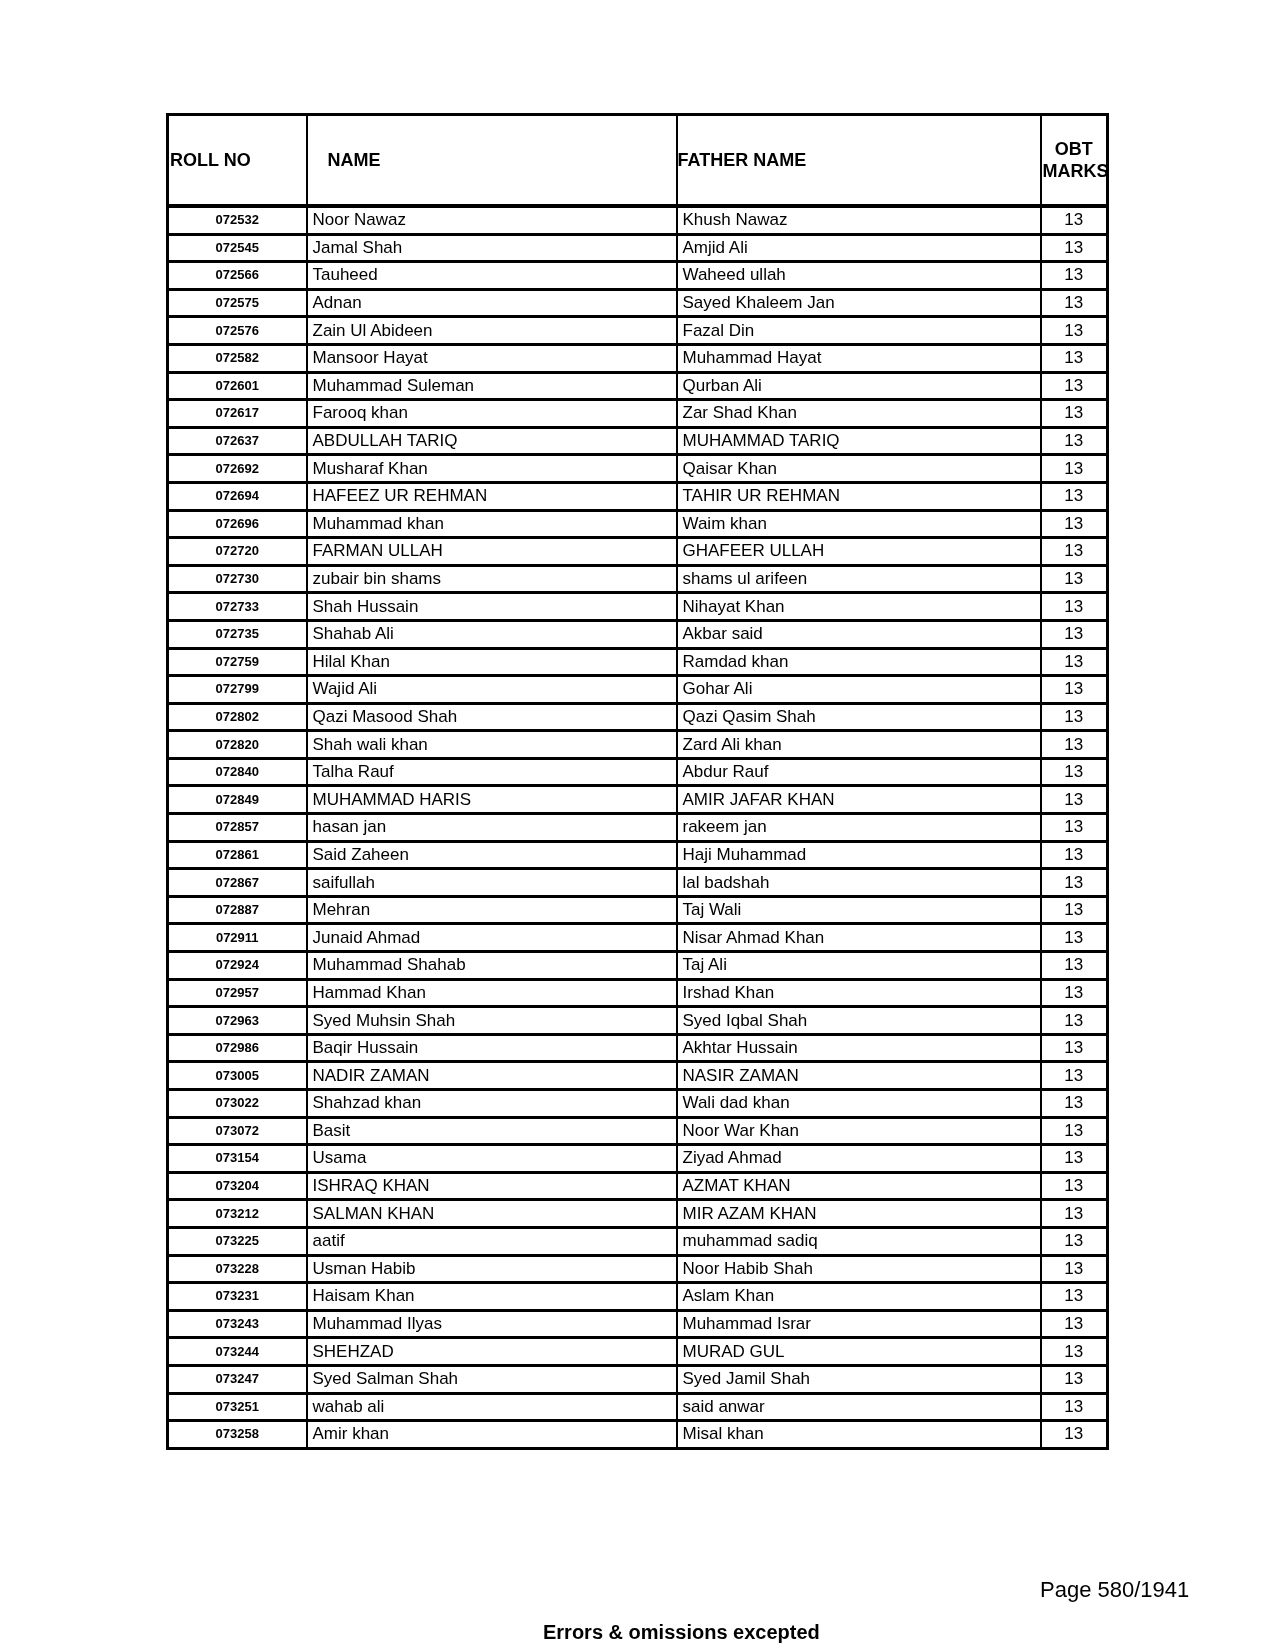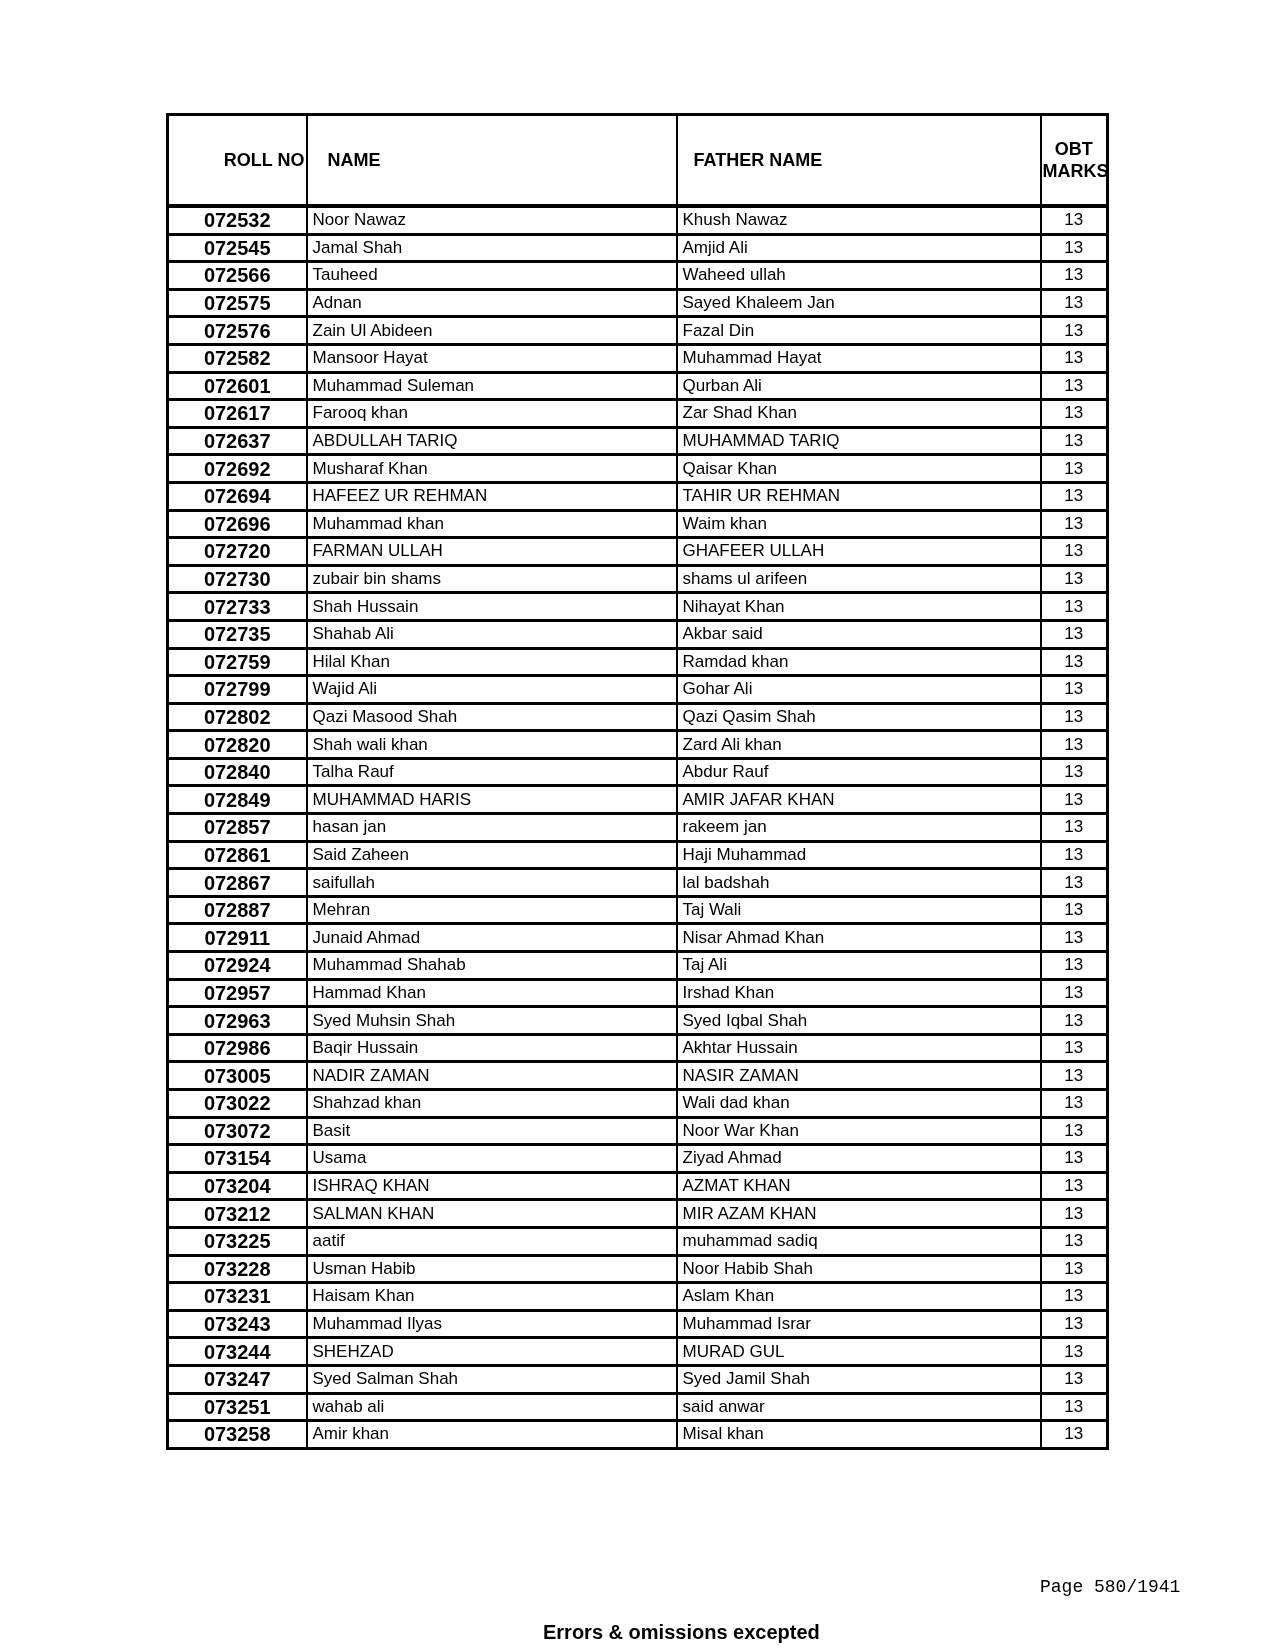--- a/index.html
+++ b/index.html
@@ -39,37 +39,37 @@
     white-space: normal;
   }
   thead th {
     height: 72px;
     font-size: 18px;
     font-weight: bold;
     border-bottom-width: 4px;
     vertical-align: middle;
     line-height: 22px;
   }
-  th.h-roll   { text-align: right; margin-top: 29px; }
+  th.h-roll   { text-align: left; margin-top: 29px; }
   th.h-name   { text-align: left; padding-left: 20px; }
-  th.h-father { text-align: left; padding-left: 16px; }
+  th.h-father { text-align: left; padding-left: 0; }
   th.h-marks  { text-align: center; padding: 8px 1px; }
 
   tbody td {
     height: 24.6px;
     font-size: 17px;
     line-height: 24px;
     vertical-align: middle;
     padding: 0;
     white-space: nowrap;
   }
   td.cell-roll {
     text-align: center;
     font-weight: bold;
-    font-size: 20px;
+    font-size: 13px;
   }
   td.cell-name, td.cell-father {
     text-align: left;
     padding-left: 5px;
   }
   td.cell-marks {
     text-align: center;
   }
 
   .footer-disclaimer {
@@ -77,24 +77,23 @@
     left: 543px;
     top: 1621px;
     font-size: 20px;
     font-weight: bold;
     white-space: nowrap;
   }
   .footer-page {
     position: absolute;
     left: 1040px;
     top: 1577px;
-    font-size: 18px;
+    font-size: 22px;
     font-weight: normal;
     white-space: nowrap;
-    font-family: Liberation Mono, monospace;
   }
 </style>
 </head>
 <body>
 
 <div class="page">
 
   <table class="results">
     <colgroup>
       <col class="c-roll">

